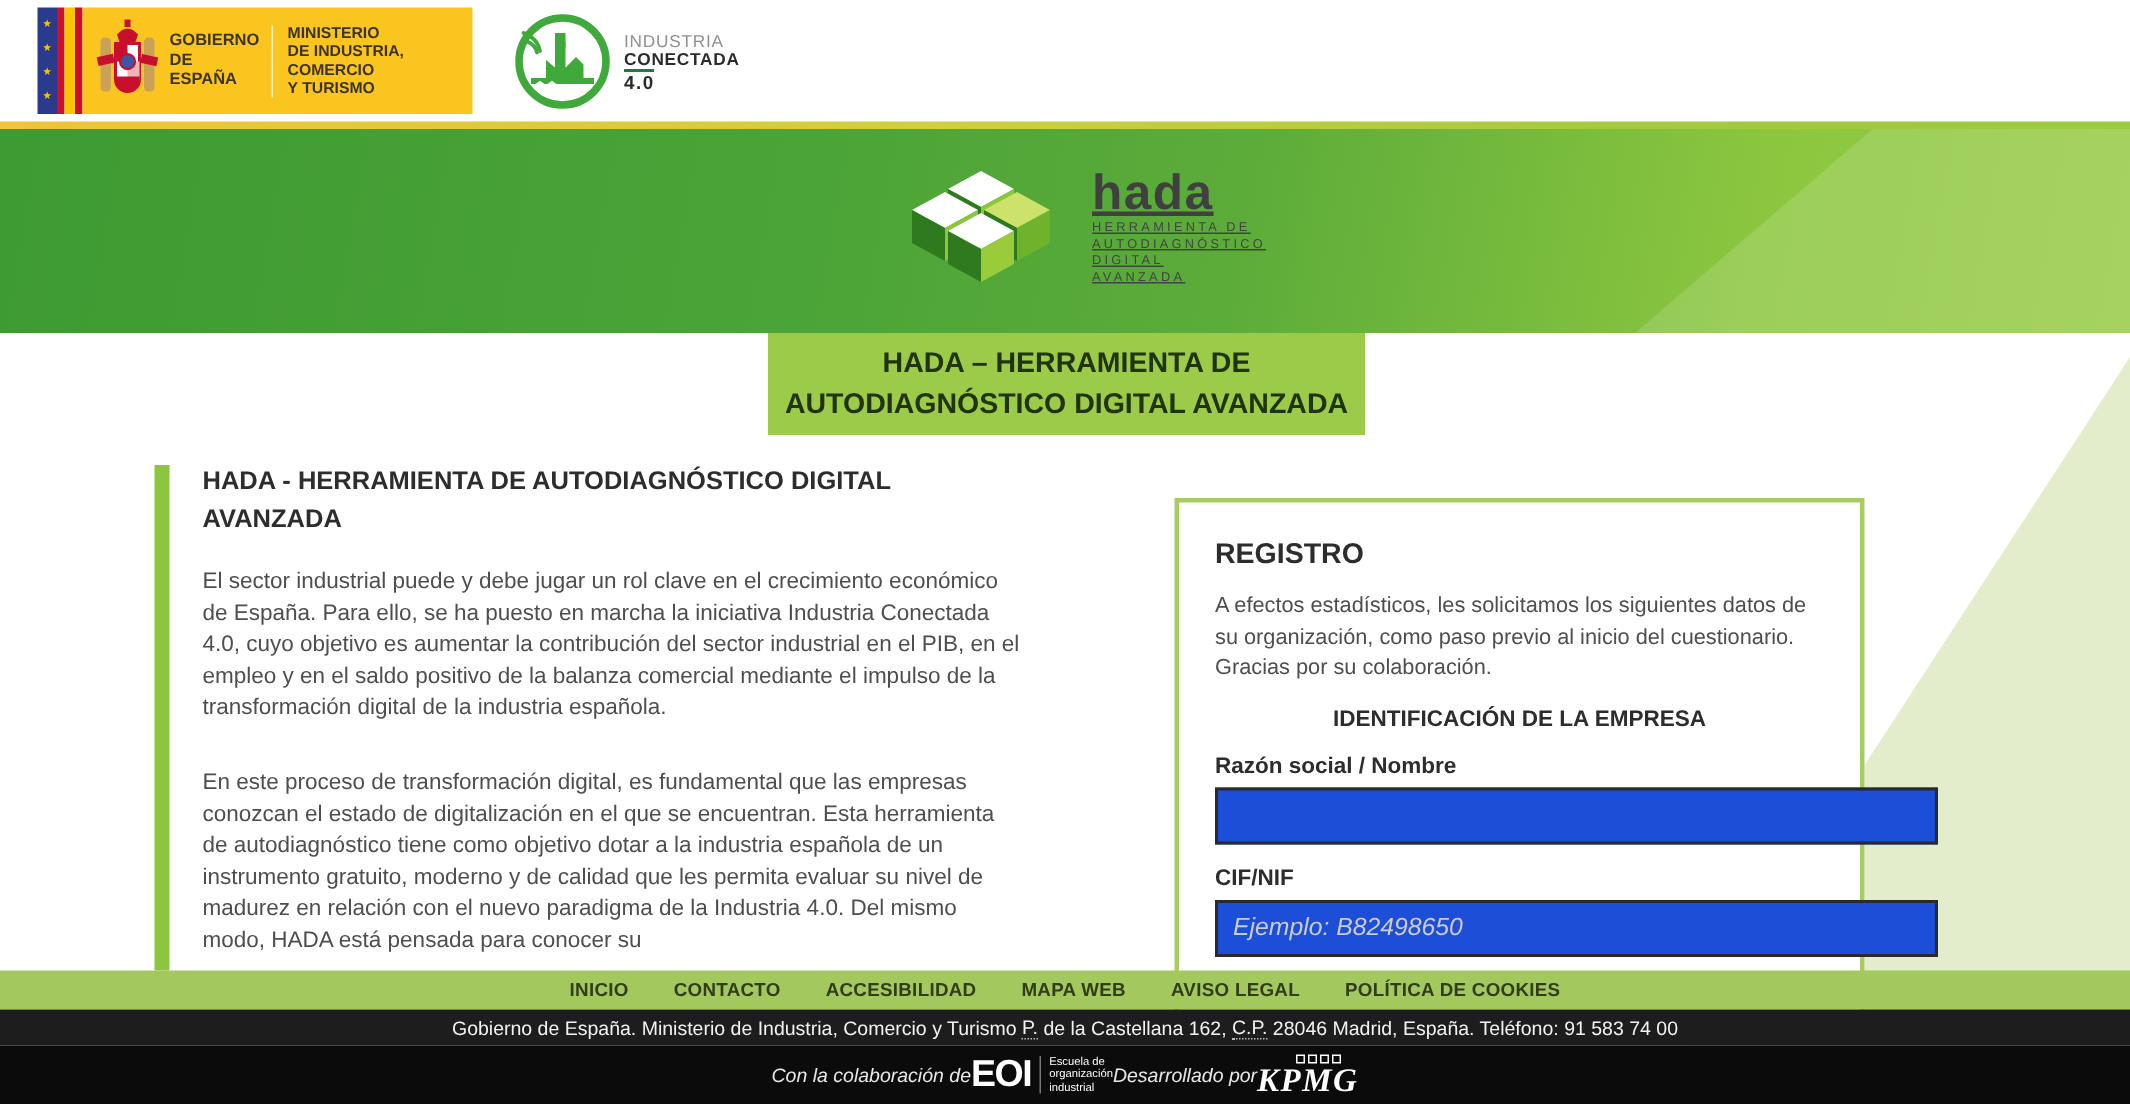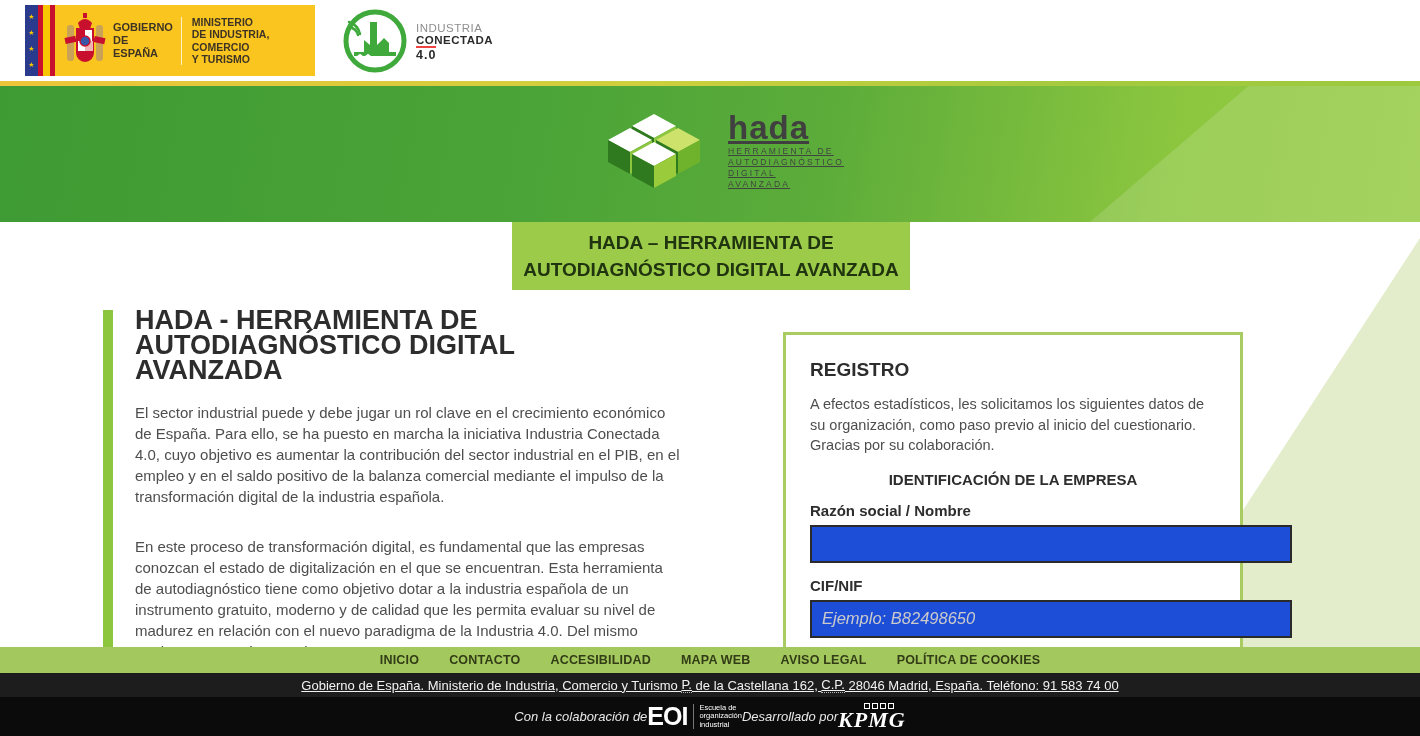--- a/index.html
+++ b/index.html
@@ -20,21 +20,21 @@
   .flag .y { width:7px; background:#f7c600; }
   .ministry-box { width:260px; background:#fac51e; display:flex; align-items:center; padding:0 10px 0 6px; }
   .arms { width:48px; height:60px; flex:0 0 auto; }
   .gob-text { width:70px; margin-left:4px; font-size:11px; font-weight:bold; color:#3e3426; line-height:13px; }
   .ministry-divider { width:1px; height:48px; background:rgba(255,255,255,.75); margin:0 10px 0 8px; }
   .min-text { font-size:10.5px; font-weight:bold; color:#3e3426; line-height:12.5px; }
   .ic-logo { position:absolute; left:340px; top:6px; height:70px; display:flex; align-items:center; cursor:pointer; }
   .ic-text { margin-left:6px; line-height:12px; }
   .ic-text .l1 { font-size:11.5px; color:#8f8f8f; letter-spacing:.5px; }
   .ic-text .l2 { font-size:11.5px; color:#2b2b2b; font-weight:bold; letter-spacing:.5px; }
-  .ic-text .l3 { font-size:12.5px; color:#2b2b2b; font-weight:bold; letter-spacing:1px; border-top:2px solid #ef4444; display:inline-block; padding-top:1px; }
+  .ic-text .l3 { font-size:12.5px; color:#2b2b2b; font-weight:bold; letter-spacing:1px; border-top:2px solid #15803d; display:inline-block; padding-top:1px; }
 
   
   .band-line { position:absolute; left:0; top:81px; width:1420px; height:5px;
     background:linear-gradient(to right,#eec43a,#cfcf3d 45%,#a6ca3e 75%,#9cc93e); }
   .band { position:absolute; left:0; top:86px; width:1420px; height:136px;
     background:linear-gradient(100deg,#3e9a33 0%,#4ba437 38%,#5cac3a 58%,#8cc63f 82%,#98cc45 100%); }
   .band .light-diag { position:absolute; right:0; top:0; height:100%; width:330px;
     background:rgba(255,255,255,.14); clip-path:polygon(48% 0,100% 0,100% 100%,0 100%); }
   .hada-logo { position:absolute; left:598px; top:110px; display:flex; }
   .hada-words { margin-left:18px; color:#404040;text-decoration:underline; }
@@ -46,42 +46,42 @@
     background:#9cca49; display:flex; align-items:center; justify-content:center; text-align:center;
     font-size:19px; font-weight:bold; color:#20350f; line-height:27px; padding:0 8px; }
 
   
   .pale-diag { position:absolute; left:0; top:222px; width:1420px; height:514px; background:#e3edcb;
     clip-path:polygon(100% 16px, 100% 100%, 1096px 100%); }
 
   
   .accent-bar { position:absolute; left:103px; top:310px; width:10px; height:337px; background:#8cc63f; }
   .main-left { position:absolute; left:135px; top:308px; width:545px; }
-  .main-heading { font-size:27px; font-weight:bold; color:#2d2d2d; line-height:25px; width:505px; }
+  .main-heading { font-size:17px; font-weight:bold; color:#2d2d2d; line-height:25px; width:505px; }
   .main-left p { font-size:15px; color:#4e4e4e; line-height:21px; margin-top:19px; max-width:545px; }
   .main-left p + p { margin-top:29px; }
 
   
   .registro { position:absolute; left:783px; top:332px; width:460px; height:360px;
     background:#fff; border:3px solid #a8cc62; padding:22px 24px; }
   .reg-title { font-size:19px; font-weight:bold; color:#2d2d2d; margin-top:2px; }
   .reg-intro { font-size:14.5px; color:#4e4e4e; line-height:20.5px; margin-top:13px; }
   .reg-section { font-size:15px; font-weight:bold; color:#2d2d2d; text-align:center; margin-top:15px; }
   .field-label { font-size:15px; font-weight:bold; color:#2d2d2d; margin-top:14px; }
   .reg-input { width:482px; height:38px; border:2px solid #2a2a2a; margin-top:6px; border-radius:0;
     font-size:16px; padding:0 10px; font-family:"Liberation Sans", sans-serif; background:#1d4ed8; display:block; }
   .reg-input::placeholder { color:#cbcbcb; font-style:italic; font-size:16.5px; }
 
   
   .footer-nav { position:absolute; left:0; top:647px; width:1420px; height:26px; background:#a3c85e;
     display:flex; align-items:center; justify-content:center; gap:30px; z-index:5; }
   .footer-nav a { font-size:12.5px; font-weight:bold; color:#323c16; text-decoration:none; letter-spacing:.2px; cursor:pointer; }
   .addr-bar { position:absolute; left:0; top:673px; width:1420px; height:24px; background:#1d1d1d;
     display:flex; align-items:center; justify-content:center; z-index:5; }
-  .addr-bar span { font-size:13px; color:#f2f2f2; white-space:pre;text-decoration:underline; }
+  .addr-bar span { font-size:13px; color:#f2f2f2; white-space:pre; }
   .addr-bar .abbr { border-bottom:1px dotted #bbb; }
   .bottom-bar { position:absolute; left:0; top:697px; width:1420px; height:39px; background:#0b0b0b;
     display:flex; align-items:center; justify-content:center; z-index:5; }
   .collab-label { font-size:13px; font-style:italic; color:#e8e8e8; }
   .eoi { display:flex; align-items:center; color:#fff; cursor:pointer; }
   .eoi-name { font-size:25px; font-weight:bold; letter-spacing:-1px; line-height:25px; }
   .eoi-sub { font-size:7.5px; line-height:8.5px; margin-left:6px; border-left:1px solid #777; padding-left:5px; }
   .kpmg { display:flex; flex-direction:column; align-items:flex-start; color:#fff; cursor:pointer; }
   .kpmg-squares { display:flex; gap:2px; margin-left:26px; margin-bottom:1px; }
   .kpmg-squares i { width:6px; height:6px; border:1px solid #fff; display:block; }

